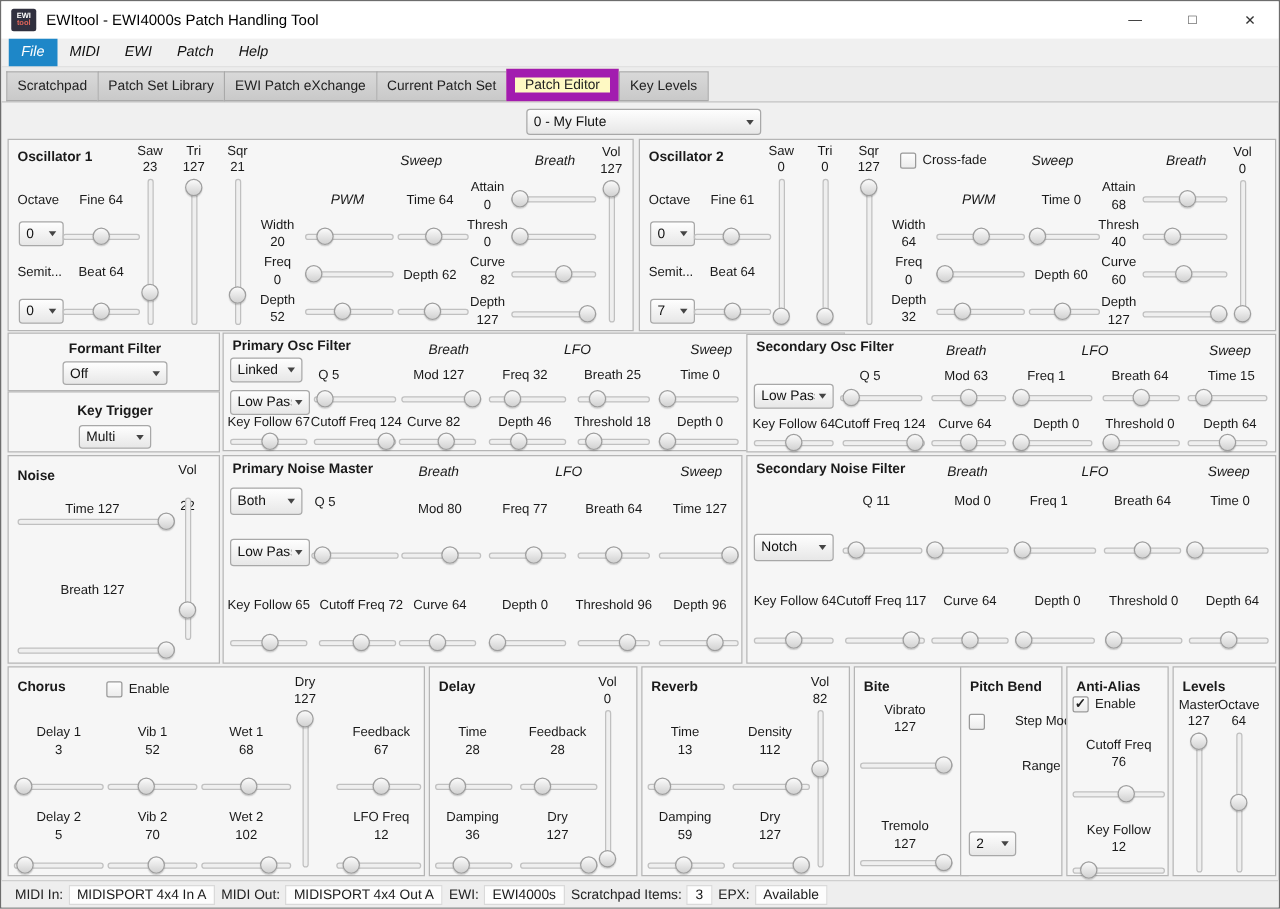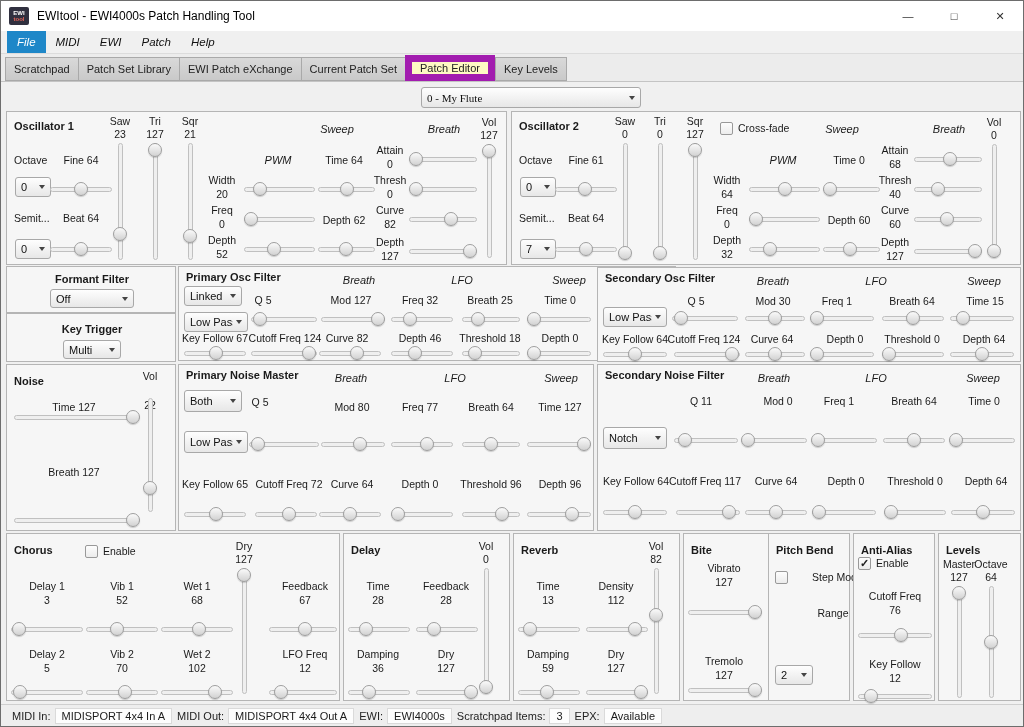--- a/index.html
+++ b/index.html
@@ -29,21 +29,21 @@
 
   .panel { position:absolute; background:#f6f6f6; border:1px solid #b5b5b5; }
   .ptitle { position:absolute; font-size:11px; font-weight:bold; white-space:nowrap; }
   .hdr { position:absolute; font-size:11px; font-style:italic; transform:translateX(-50%); white-space:nowrap; }
   .lbl { position:absolute; font-size:10.5px; white-space:nowrap; }
   .lbl.c { transform:translateX(-50%); }
 
   .combo { position:absolute; background:linear-gradient(#fefefe,#e7e7e7); border:1px solid #a8a8a8; border-radius:3px; display:flex; align-items:center; padding:0 5px; font-size:11px; color:#111; }
   .combo .val { flex:1; overflow:hidden; white-space:nowrap; }
   .combo .arr { width:0; height:0; border-left:3.5px solid transparent; border-right:3.5px solid transparent; border-top:4px solid #444; margin-left:3px; flex:none; }
-  .patch-combo { left:420px; top:86px; width:220px; height:21px;font-family:Liberation Serif, serif; }
+  .patch-combo { left:420px; top:86px; width:188px; height:21px; }
 
   .check { position:absolute; width:13px; height:13px; background:linear-gradient(#fdfdfd,#ececec); border:1px solid #999; border-radius:2px; font-size:11px; line-height:10px; text-align:center; color:#222; font-weight:bold; }
 
   .hs { position:absolute; height:16px; }
   .hs .track { position:absolute; left:0; right:0; top:5.5px; height:5px; background:#efefef; border:1px solid #c0c0c0; border-radius:3px; }
   .vs { position:absolute; width:16px; }
   .vs .track { position:absolute; top:0; bottom:0; left:5.5px; width:5px; background:#efefef; border:1px solid #c0c0c0; border-radius:3px; }
   .thumb { position:absolute; width:14px; height:14px; border-radius:50%; background:linear-gradient(#fafafa,#d2d2d2); border:1px solid #9e9e9e; box-shadow:0 1px 1px rgba(0,0,0,0.18); }
   .hs .thumb { top:1px; }
   .vs .thumb { left:1px; }
@@ -394,21 +394,21 @@
       <div class="hdr" style="left: 386px; top: 7px;">Sweep</div>
       <div class="combo" style="left: 5px; top: 39px; width: 64px; height: 20px;">
         <span class="val">Low Pass</span>
         <span class="arr"></span>
       </div>
       <div class="lbl c" style="left: 98px; top: 27px;"><span>Q</span>&nbsp;<span>5</span></div>
       <div class="hs" style="left: 74px; top: 42px; width: 66px;">
         <div class="track"></div>
         <div class="thumb" style="left: 2px;"></div>
       </div>
-      <div class="lbl c" style="left: 175px; top: 27px;"><span>Mod</span>&nbsp;<span>30</span></div>
+      <div class="lbl c" style="left: 175px; top: 27px;"><span>Mod</span>&nbsp;<span>63</span></div>
       <div class="hs" style="left: 147px; top: 42px; width: 60px;">
         <div class="track"></div>
         <div class="thumb" style="left: 22.8px;"></div>
       </div>
       <div class="lbl c" style="left: 239px; top: 27px;"><span>Freq</span>&nbsp;<span>1</span></div>
       <div class="hs" style="left: 212px; top: 42px; width: 64px;">
         <div class="track"></div>
         <div class="thumb" style="left: 0.4px;"></div>
       </div>
       <div class="lbl c" style="left: 314px; top: 27px;"><span>Breath</span>&nbsp;<span>64</span></div>

